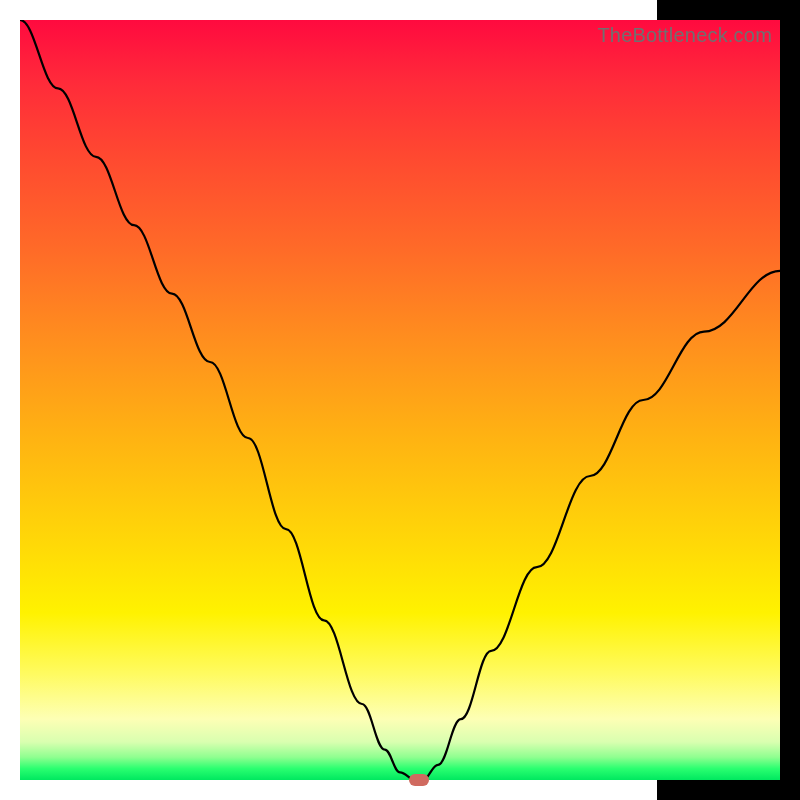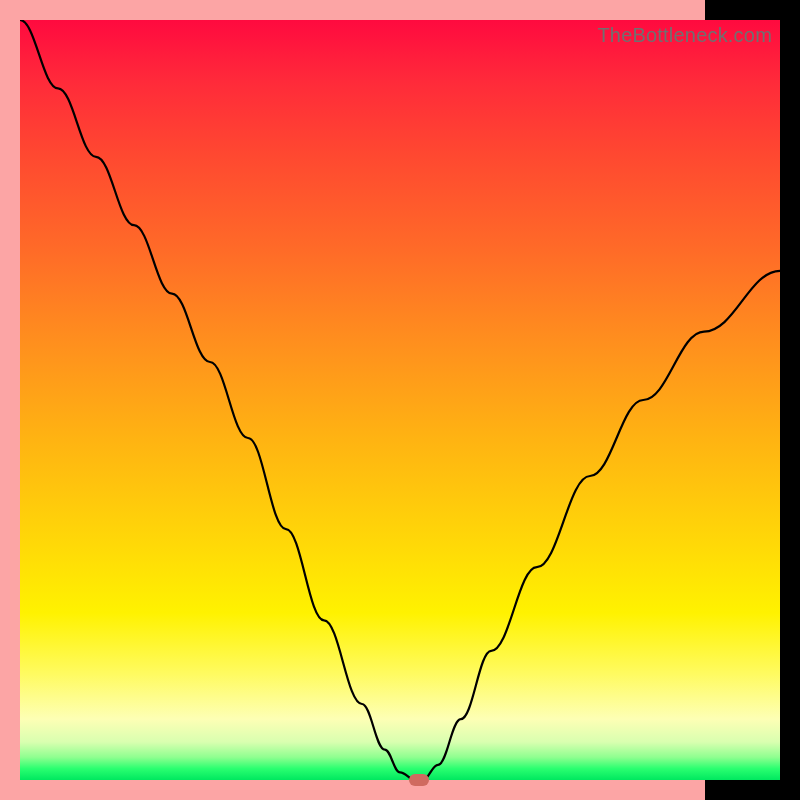--- a/index.html
+++ b/index.html
@@ -8,22 +8,21 @@
     width: 800px;
     height: 800px;
     background: #000;
     overflow: hidden;
     font-family: Arial, Helvetica, sans-serif;
   }
   .frame {
     position: relative;
     width: 657px;
     height: 800px;
-    background: #fca5a5;
-    padding-left: 48px;
+    background: #ffffff;
   }
   .plot-area {
     position: absolute;
     left: 20px;
     top: 20px;
     width: 760px;
     height: 760px;
     
     background: linear-gradient(
       to bottom,

